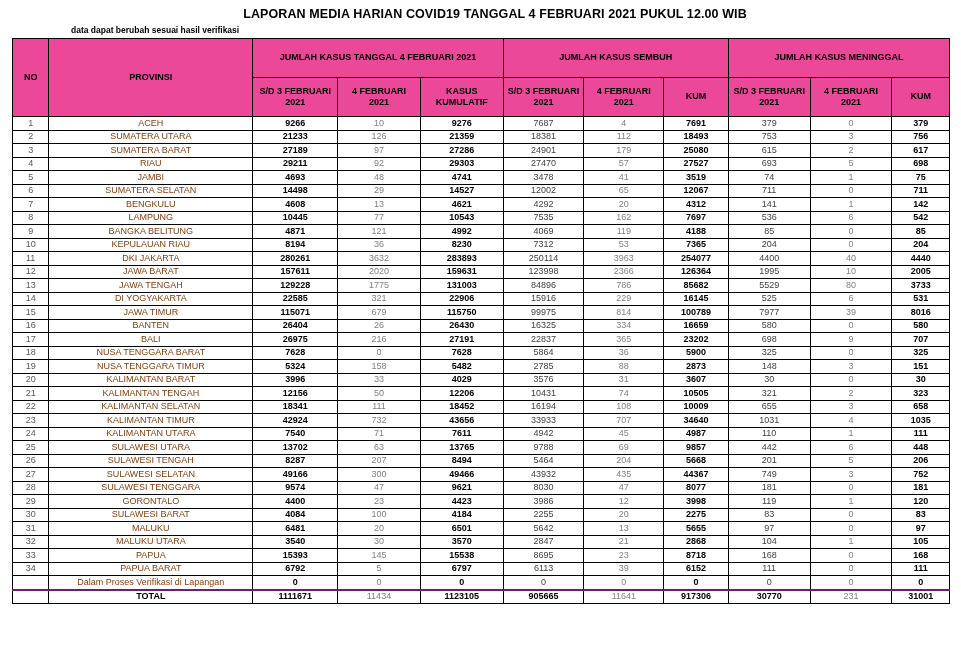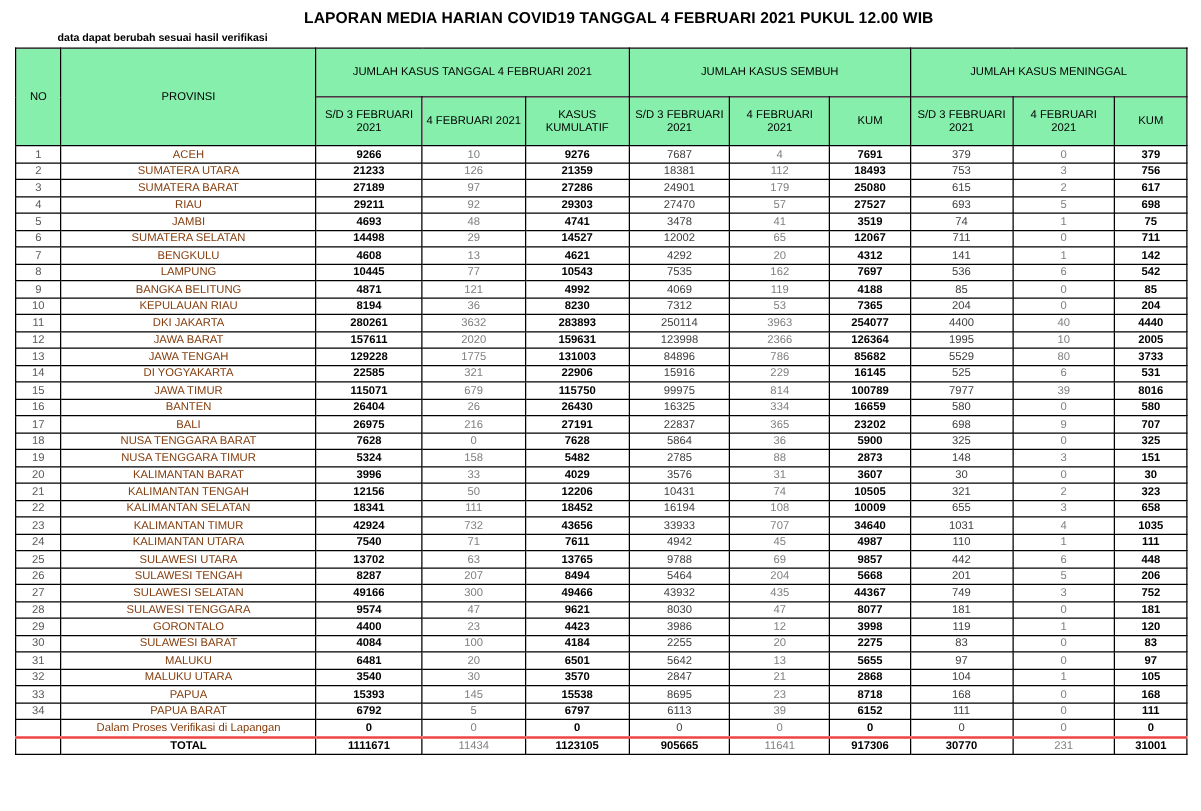--- a/index.html
+++ b/index.html
@@ -6,50 +6,50 @@
   body{
     width:961px;height:649px;background:#ffffff;
     font-family:"Liberation Sans", sans-serif;
     color:#000;position:relative;overflow:hidden;
   }
   .title{
     text-align:center;font-weight:bold;font-size:12.5px;
     padding-top:7px;letter-spacing:0.1px;padding-left:29px;
   }
   .note{
-    position:absolute;left:46px;top:25px;
+    position:absolute;left:71px;top:25px;
     font-weight:bold;font-size:8.5px;
   }
   .report-table{
     position:absolute;left:12px;top:38px;
     border-collapse:collapse;table-layout:fixed;
     width:938px;
   }
   .report-table th,.report-table td{
     border:1px solid #000;
     overflow:hidden;white-space:nowrap;
     padding:0 3px;
   }
   .report-table thead th{
-    background:#86efac;
-    font-weight:normal;font-size:9px;text-align:center;
+    background:#ec4899;
+    font-weight:bold;font-size:9px;text-align:center;
     white-space:normal;line-height:1.25;
   }
   tr.group-row th{height:38px;}
   tr.sub-row th{height:38px;}
   .report-table tbody td{
     height:12.5px;font-size:9px;line-height:1;
     text-align:center;vertical-align:middle;
   }
   td.c-no{color:#595959;}
   td.c-prov{text-align:left;color:#843C0C;}
   td.n-bold{font-weight:bold;color:#000;font-size:9.5px;}
   td.n-dark{color:#404040;}
   td.n-gray{color:#808080;}
-  tr.total-row td{border-top:2px solid #ef4444;}
+  tr.total-row td{border-top:2px solid #701a75;}
   tr.total-row td.c-prov{color:#000;font-weight:bold;}
   .report-table{border:1.5px solid #000;}
   .footer{
     position:absolute;left:14px;top:626px;
     font-weight:bold;font-size:10px;margin-top:23px;
   }
 </style>
 </head>
 <body>
 

